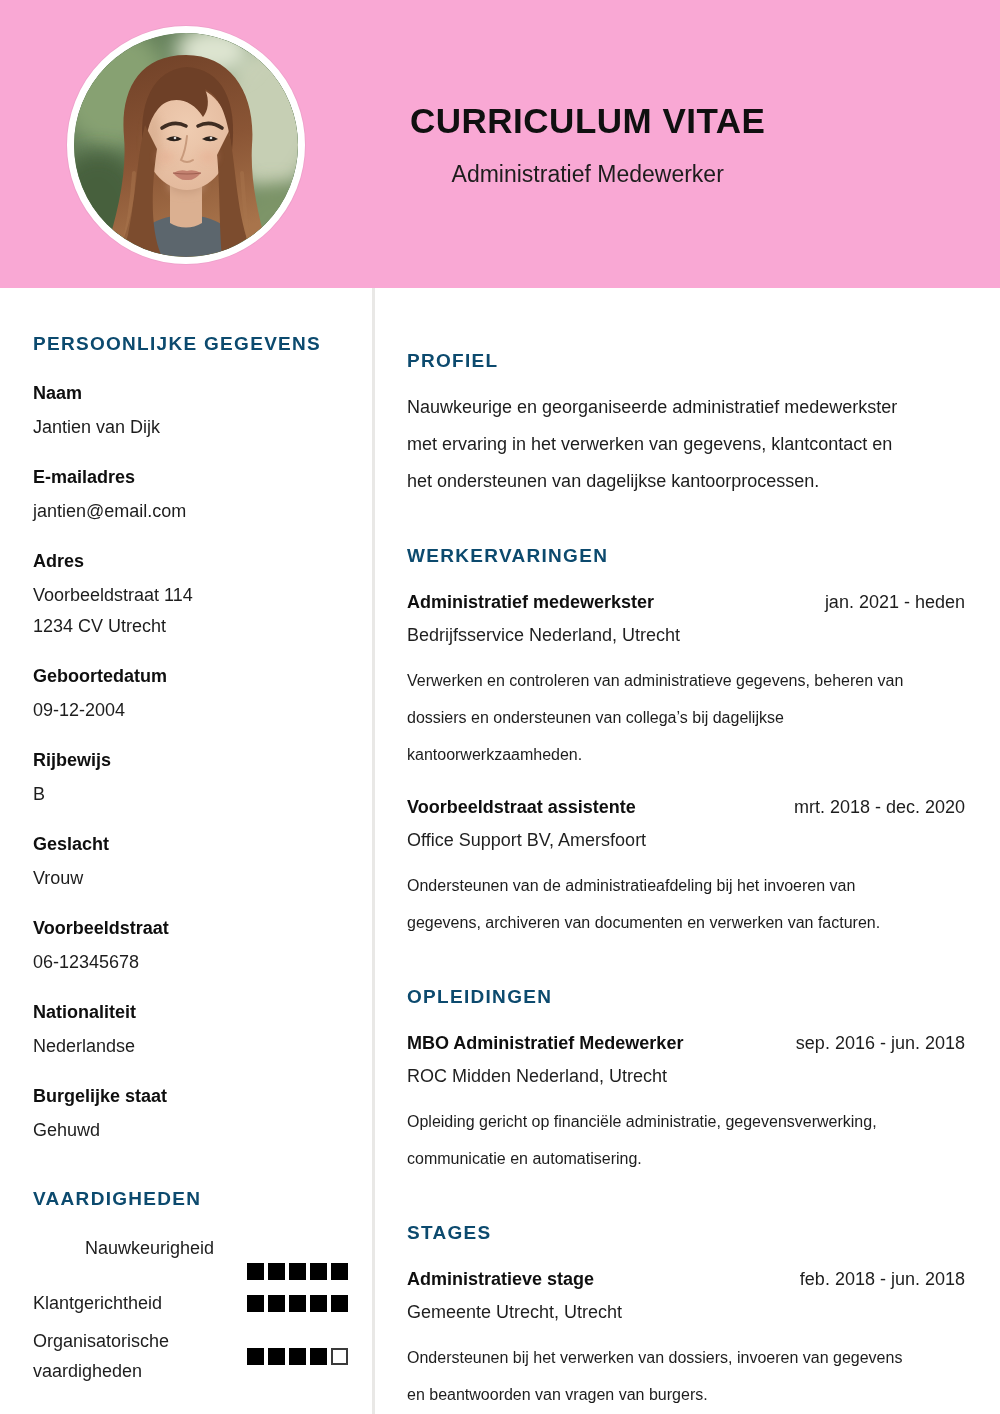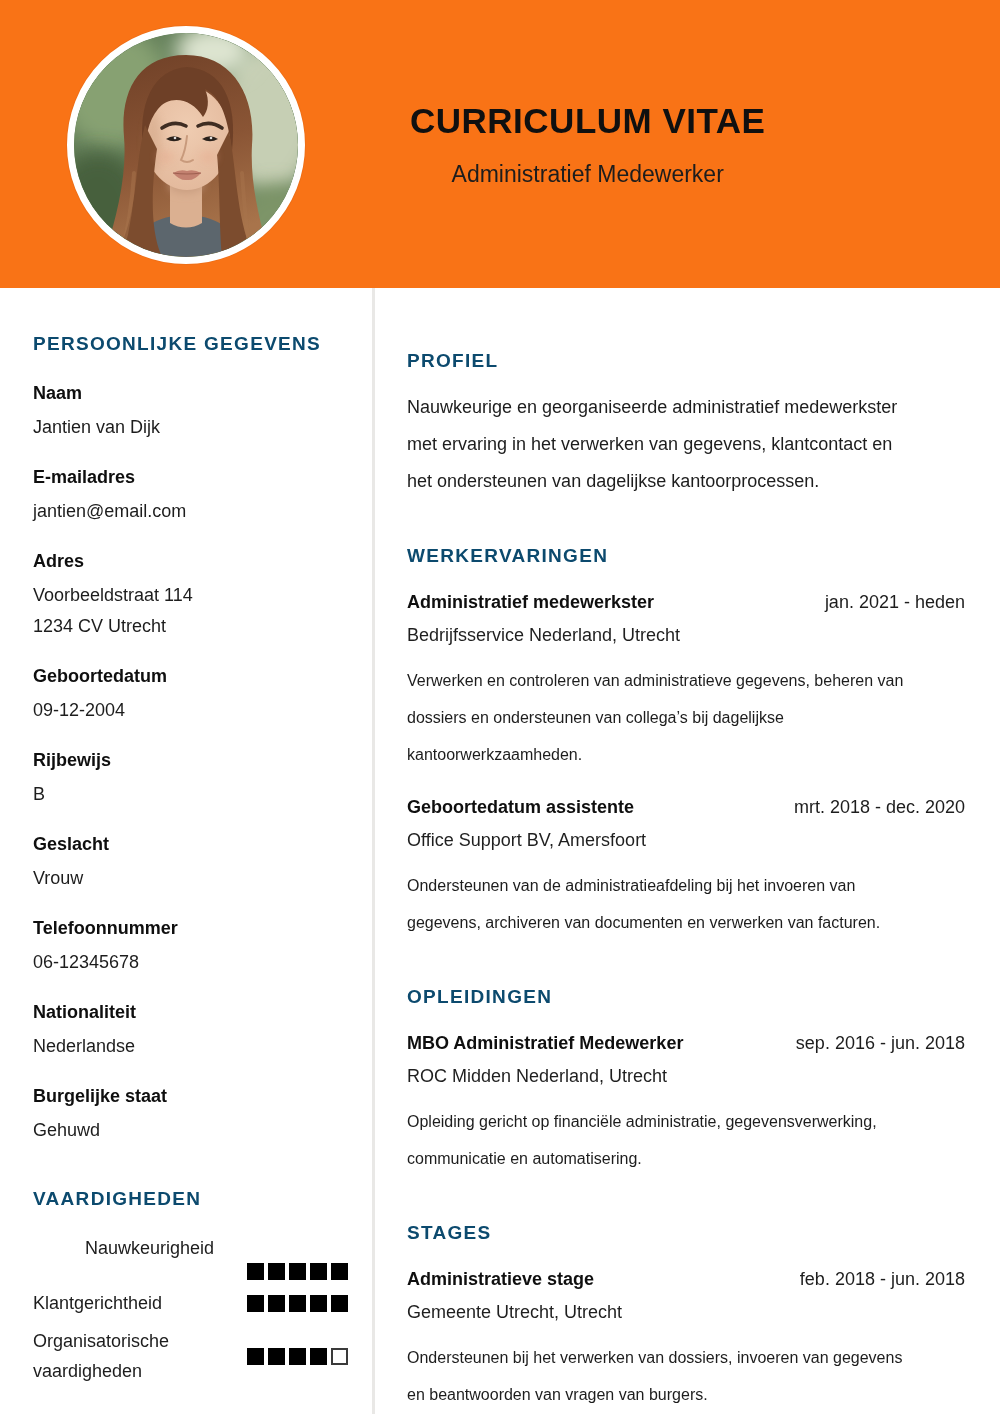--- a/index.html
+++ b/index.html
@@ -4,21 +4,21 @@
 <style>
   html,body{margin:0;padding:0;background:#ffffff;}
   body{
     width:1000px;height:1414px;overflow:hidden;
     font-family:"Liberation Sans","DejaVu Sans",sans-serif;
     color:#1d1d1d;position:relative;
   }
   .page{width:1000px;height:1414px;}
 
   
-  .header{height:288px;background:#f97316;position:relative;}
+  .header{height:288px;background:#f9a8d4;position:relative;}
   .photo-ring{
     position:absolute;left:67px;top:26px;width:224px;height:224px;
     border:7px solid #ffffff;border-radius:50%;overflow:hidden;
     background:#64805a;box-shadow:0 0 0 1px rgba(0,0,0,0.04);
   }
   .photo-ring svg{display:block;}
   .header-text{position:absolute;left:410px;top:102px;}
   .cv-title{
     margin:0;font-size:35px;font-weight:900;letter-spacing:0.5px;
     color:#101010;line-height:38px;
@@ -167,21 +167,21 @@
         </div>
         <div class="field">
           <div class="field-label">Rijbewijs</div>
           <div class="field-line">B</div>
         </div>
         <div class="field">
           <div class="field-label">Geslacht</div>
           <div class="field-line">Vrouw</div>
         </div>
         <div class="field">
-          <div class="field-label">Telefoonnummer</div>
+          <div class="field-label">Voorbeeldstraat</div>
           <div class="field-line">06-12345678</div>
         </div>
         <div class="field">
           <div class="field-label">Nationaliteit</div>
           <div class="field-line">Nederlandse</div>
         </div>
         <div class="field">
           <div class="field-label">Burgelijke staat</div>
           <div class="field-line">Gehuwd</div>
         </div>
@@ -234,21 +234,21 @@
         <div class="entry">
           <div class="entry-head">
             <span class="entry-title">Administratief medewerkster</span>
             <span class="entry-period">jan. 2021 - heden</span>
           </div>
           <div class="entry-org">Bedrijfsservice Nederland, Utrecht</div>
           <div class="entry-desc">Verwerken en controleren van administratieve gegevens, beheren van dossiers en ondersteunen van collega’s bij dagelijkse kantoorwerkzaamheden.</div>
         </div>
         <div class="entry">
           <div class="entry-head">
-            <span class="entry-title">Geboortedatum assistente</span>
+            <span class="entry-title">Voorbeeldstraat assistente</span>
             <span class="entry-period">mrt. 2018 - dec. 2020</span>
           </div>
           <div class="entry-org">Office Support BV, Amersfoort</div>
           <div class="entry-desc">Ondersteunen van de administratieafdeling bij het invoeren van gegevens, archiveren van documenten en verwerken van facturen.</div>
         </div>
       </section>
 
       <section class="section">
         <h2 class="sec-heading">OPLEIDINGEN</h2>
         <div class="entry">

